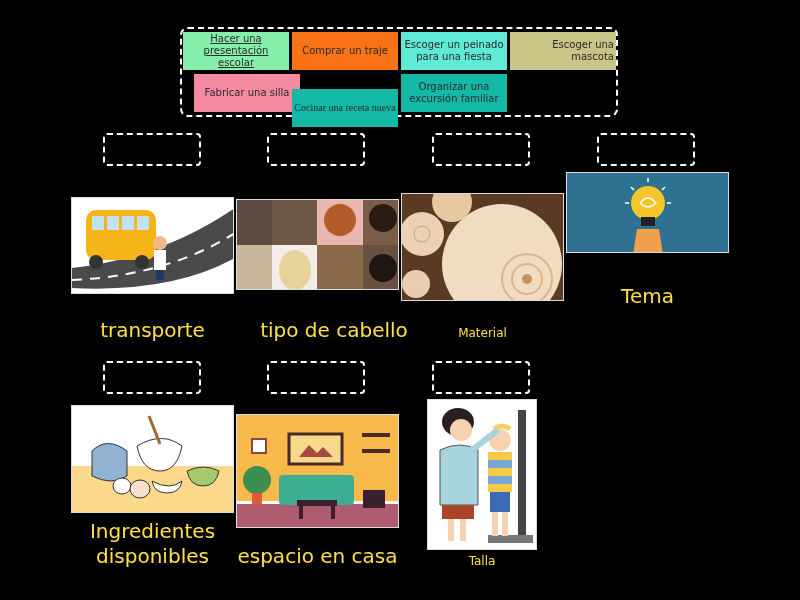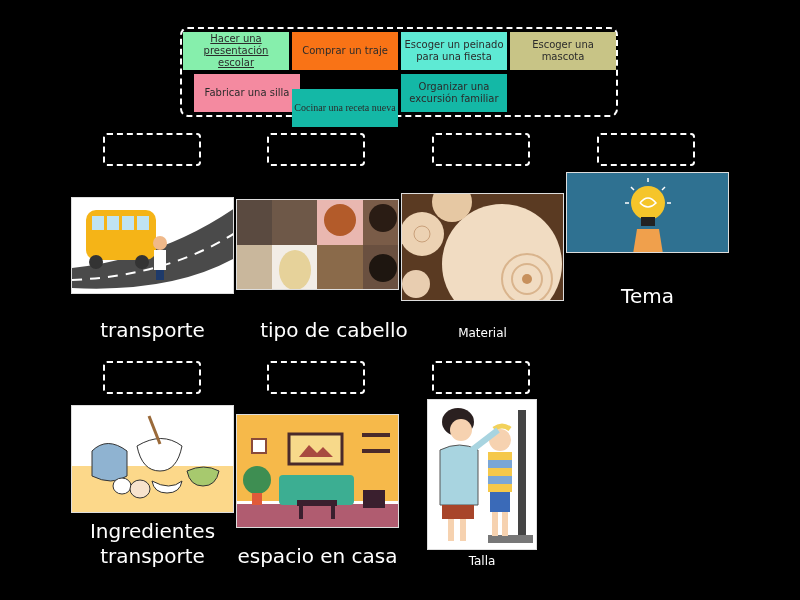--- a/index.html
+++ b/index.html
@@ -6,33 +6,33 @@
   body { width:800px; height:600px; background:#000; position:relative; overflow:hidden;
          font-family:"DejaVu Sans","Liberation Sans",sans-serif; color:#fff; }
   .bank { position:absolute; left:180px; top:27px; width:438px; height:90px;
           border:2px dashed #fff; border-radius:8px; box-sizing:border-box; }
   .tile { position:absolute; width:106px; height:38px; box-sizing:border-box;
           display:flex; align-items:center; justify-content:center; text-align:center;
           font-size:10px; line-height:12px; color:#2b2b2b; cursor:grab; padding:0 2px; }
   .drop { position:absolute; width:98px; height:33px; border:2px dashed #fff;
           border-radius:4px; box-sizing:border-box; }
   .card { position:absolute; box-sizing:border-box; border:1px solid #ddd; overflow:hidden; }
-  .lbl { position:absolute; text-align:center; color:#ffffff; font-size:20px; line-height:24px; }
+  .lbl { position:absolute; text-align:center; color:#fde047; font-size:20px; line-height:24px; }
   .lbl.sm { font-size:12px; }
   svg { display:block; }
 </style>
 </head>
 <body>
 
 <div class="bank"></div>
 
 <div class="tile" style="left: 183px; top: 32px; background: #86efac; text-decoration: underline;">Hacer una presentación escolar</div>
 <div class="tile" style="left: 292px; top: 32px; background: #f97316;">Comprar un traje</div>
 <div class="tile" style="left: 401px; top: 32px; background: #5eead4;">Escoger un peinado para una fiesta</div>
-<div class="tile" style="left: 510px; top: 32px; background: rgb(200, 196, 134);">Escoger una mascota</div>
+<div class="tile" style="left: 510px; top: 32px; background: rgb(200, 196, 134); text-align: right;">Escoger una mascota</div>
 <div class="tile" style="left: 194px; top: 74px; background: rgb(244, 138, 160);">Fabricar una silla</div>
 <div class="tile" style="left: 292px; top: 89px; background: #14b8a6; font-family: Liberation Serif, serif;">Cocinar una receta nueva</div>
 <div class="tile" style="left: 401px; top: 74px; background: #14b8a6;">Organizar una excursión familiar</div>
 
 <div class="drop" style="left:103px;top:133px;"></div>
 <div class="drop" style="left:267px;top:133px;"></div>
 <div class="drop" style="left:432px;top:133px;"></div>
 <div class="drop" style="left:597px;top:133px;"></div>
 
 <div class="card" style="left:71px;top:197px;width:163px;height:97px;background:#fff;">
@@ -154,15 +154,15 @@
     <rect x="60" y="52" width="24" height="40" fill="#f5c84a"></rect>
     <rect x="60" y="60" width="24" height="8" fill="#7aa6d6"></rect>
       <rect x="60" y="76" width="24" height="8" fill="#7aa6d6"></rect>
     <rect x="62" y="92" width="20" height="20" fill="#3a6ab8"></rect>
     <rect x="64" y="112" width="6" height="24" fill="#f6d2b0"></rect>
       <rect x="74" y="112" width="6" height="24" fill="#f6d2b0"></rect>
     <line x1="44" y1="50" x2="70" y2="30" stroke="#a8d4e0" stroke-width="6"></line>
   </svg>
 </div>
 
-<div class="lbl" style="left:71px;top:519px;width:163px;line-height:25px;">Ingredientes transporte</div>
+<div class="lbl" style="left:71px;top:519px;width:163px;line-height:25px;">Ingredientes disponibles</div>
 <div class="lbl" style="left:230px;top:544px;width:175px;">espacio en casa</div>
 <div class="lbl sm" style="left:427px;top:549px;width:110px;">Talla</div>
 
 </body></html>

